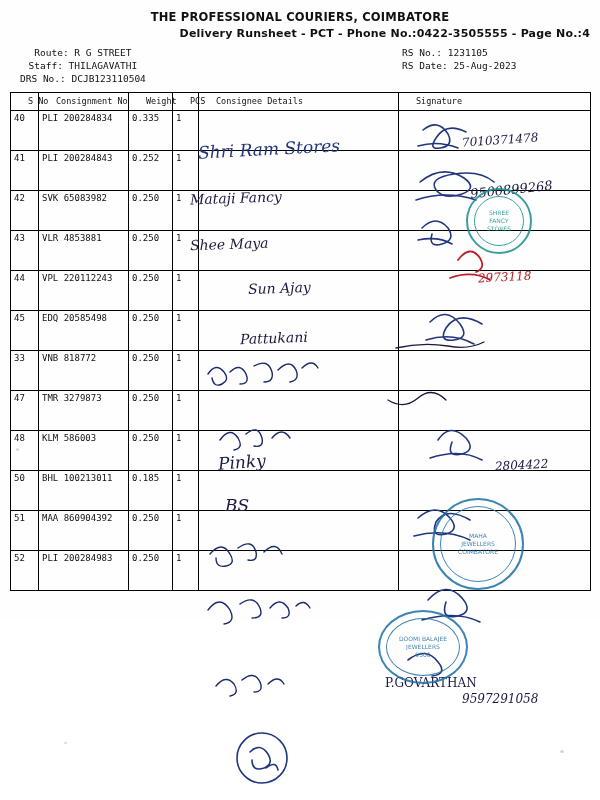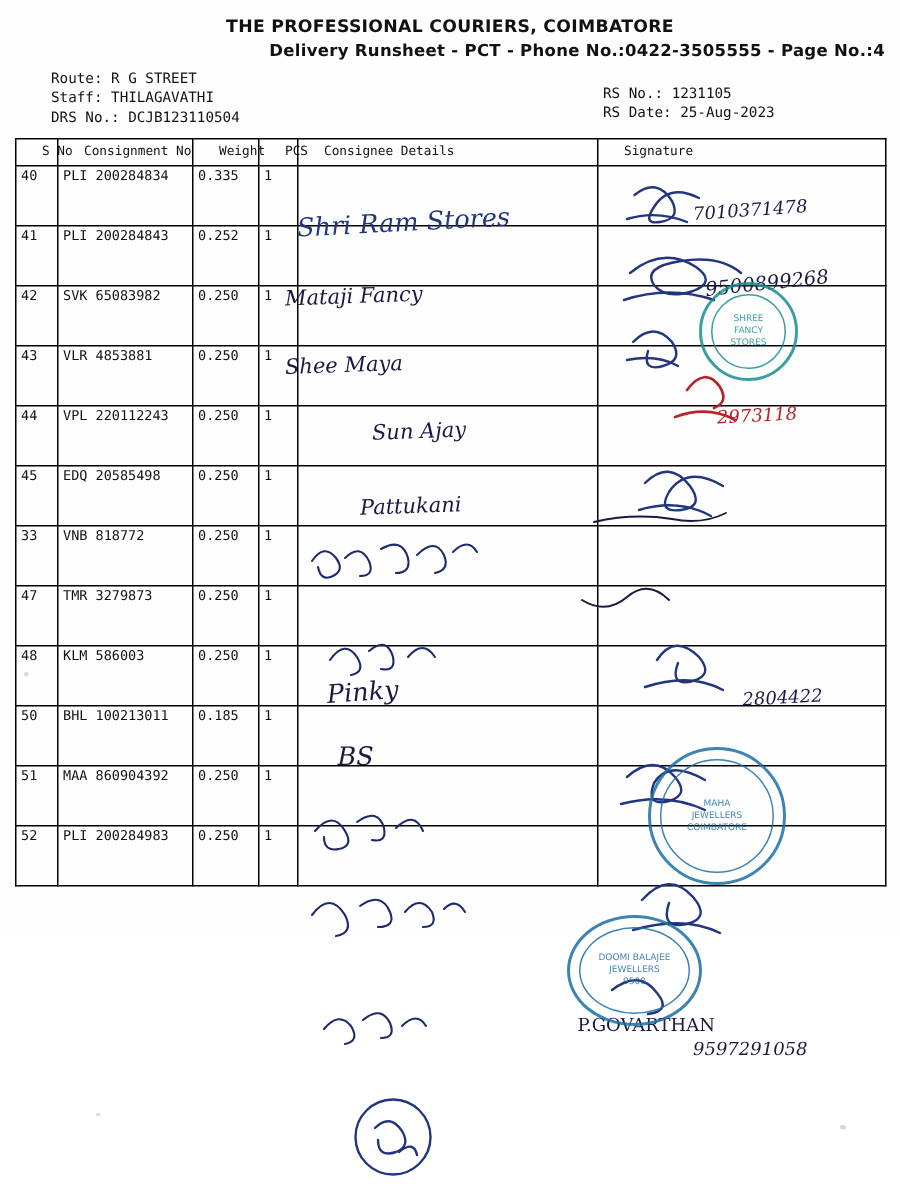--- a/index.html
+++ b/index.html
@@ -41,27 +41,28 @@
   }
   .meta {
     margin-top: 6px;
     position: relative;
     height: 42px;
     font-size: 9.5px;
     line-height: 13px;
   }
   .meta-left {
     position: absolute;
-    left: 24px;
+    left: 10px;
     top: 0;
+    text-align: center;
   }
   .meta-right {
     position: absolute;
     left: 392px;
-    top: 10px;
+    top: 0;
   }
   .meta-row { white-space: pre; }
 
   table.runsheet {
     width: 100%;
     border-collapse: collapse;
     margin-top: 4px;
     table-layout: fixed;
   }
   table.runsheet th, table.runsheet td {

